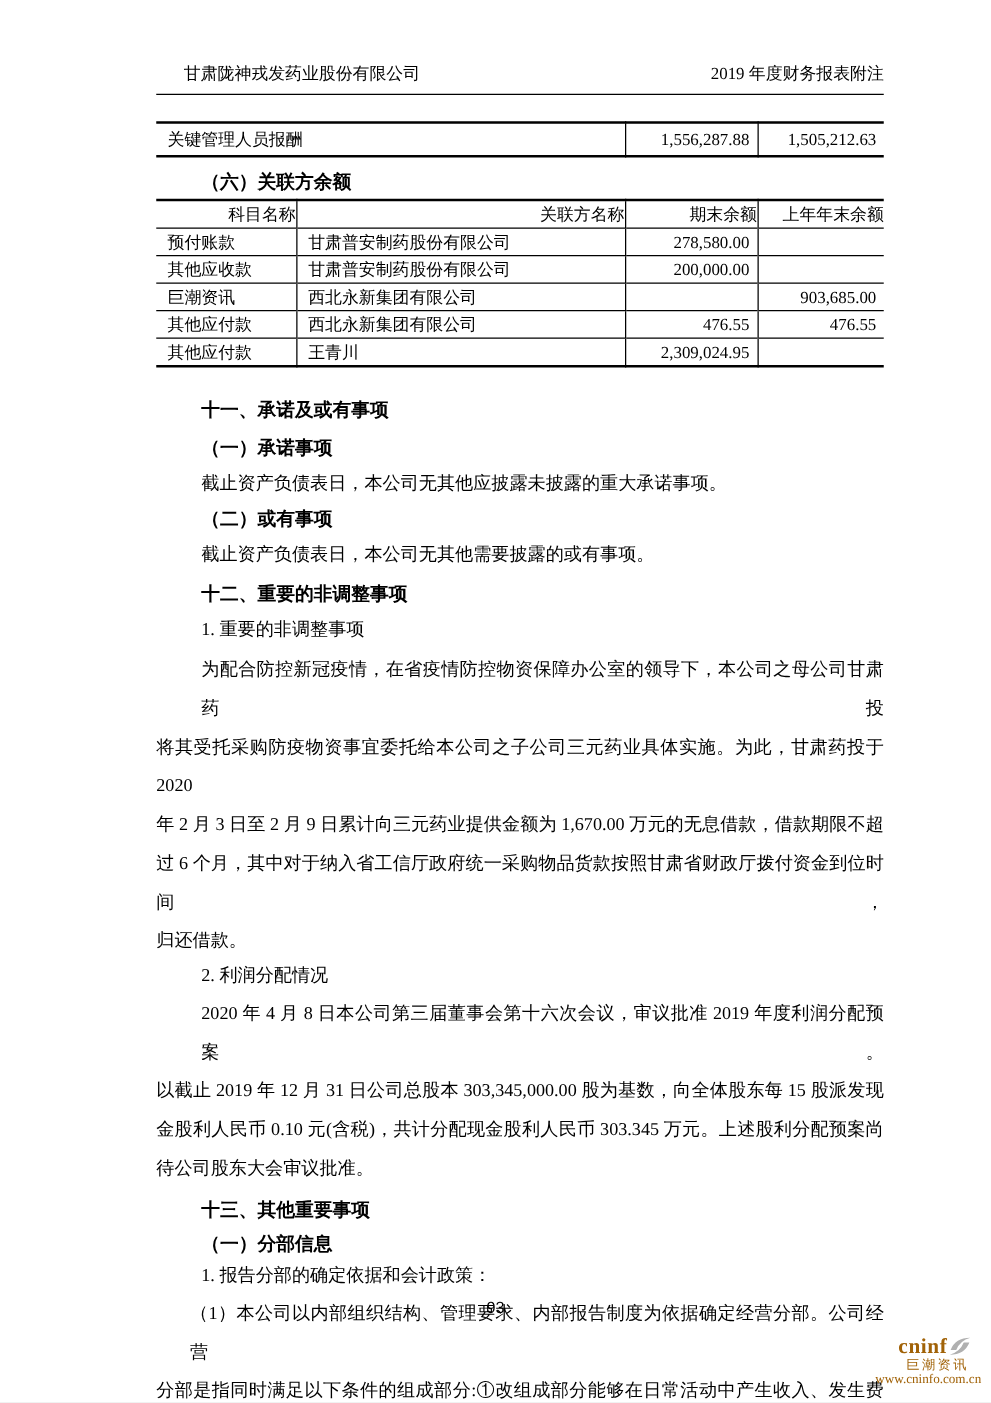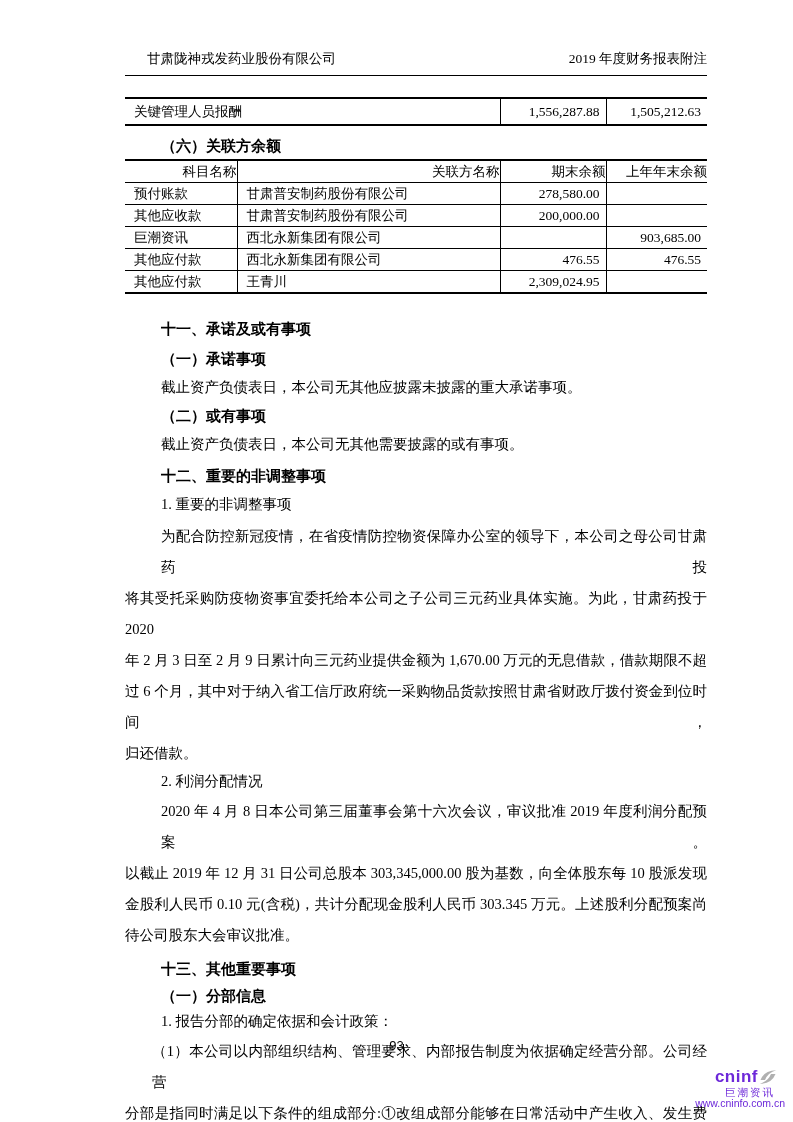--- a/index.html
+++ b/index.html
@@ -54,22 +54,22 @@
   .s13-i1 { margin-top:8px; }
   .s13-p1 { margin-top:6px; }
   
   .page-number {
     position:absolute; left:0; top:1038px; width:100%;
     text-align:center; font-size:13px;
     font-family:"Liberation Sans","DejaVu Sans",sans-serif;
   }
   .cninfo {
     position:absolute; right:8px; top:1068px; width:130px;
-    color:#6d28d9; text-align:right;
-    font-family:Liberation Sans, sans-serif;
+    color:#a16207; text-align:right;
+    font-family:Liberation Serif, serif;
     line-height:1.1;
   }
   .cninfo .brand-row { display:flex; justify-content:flex-end; align-items:center; gap:1px; padding-right:8px; }
   .cninfo .brand { font-size:17px; font-weight:bold; letter-spacing:0.5px; }
   .cninfo .cn-name { font-size:10.5px; letter-spacing:2px; padding-right:10px; }
   .cninfo .url { font-size:10.5px; }
   .swirl { width:18px; height:18px; display:inline-block; }
 </style>
 </head>
 <body>
@@ -158,21 +158,21 @@
     <div class="para s12-p1">
       <div class="fill ind36">为配合防控新冠疫情，在省疫情防控物资保障办公室的领导下，本公司之母公司甘肃药投</div>
       <div class="fill">将其受托采购防疫物资事宜委托给本公司之子公司三元药业具体实施。为此，甘肃药投于 2020</div>
       <div class="fill">年 2 月 3 日至 2 月 9 日累计向三元药业提供金额为 1,670.00 万元的无息借款，借款期限不超</div>
       <div class="fill">过 6 个月，其中对于纳入省工信厅政府统一采购物品货款按照甘肃省财政厅拨付资金到位时间，</div>
       <div>归还借款。</div>
     </div>
     <div class="ln ind36 s12-i2">2. 利润分配情况</div>
     <div class="para s12-p2">
       <div class="fill ind36">2020 年 4 月 8 日本公司第三届董事会第十六次会议，审议批准 2019 年度利润分配预案。</div>
-      <div class="fill">以截止 2019 年 12 月 31 日公司总股本 303,345,000.00 股为基数，向全体股东每 10 股派发现</div>
+      <div class="fill">以截止 2019 年 12 月 31 日公司总股本 303,345,000.00 股为基数，向全体股东每 15 股派发现</div>
       <div class="fill">金股利人民币 0.10 元(含税)，共计分配现金股利人民币 303.345 万元。上述股利分配预案尚</div>
       <div>待公司股东大会审议批准。</div>
     </div>
 
     <div class="h1 s13-t">十三、其他重要事项</div>
     <div class="h2 s13-s1">（一）分部信息</div>
     <div class="ln ind36 s13-i1">1. 报告分部的确定依据和会计政策：</div>
     <div class="para s13-p1">
       <div class="fill ind27">（1）本公司以内部组织结构、管理要求、内部报告制度为依据确定经营分部。公司经营</div>
       <div class="fill">分部是指同时满足以下条件的组成部分:①改组成部分能够在日常活动中产生收入、发生费用；</div>

